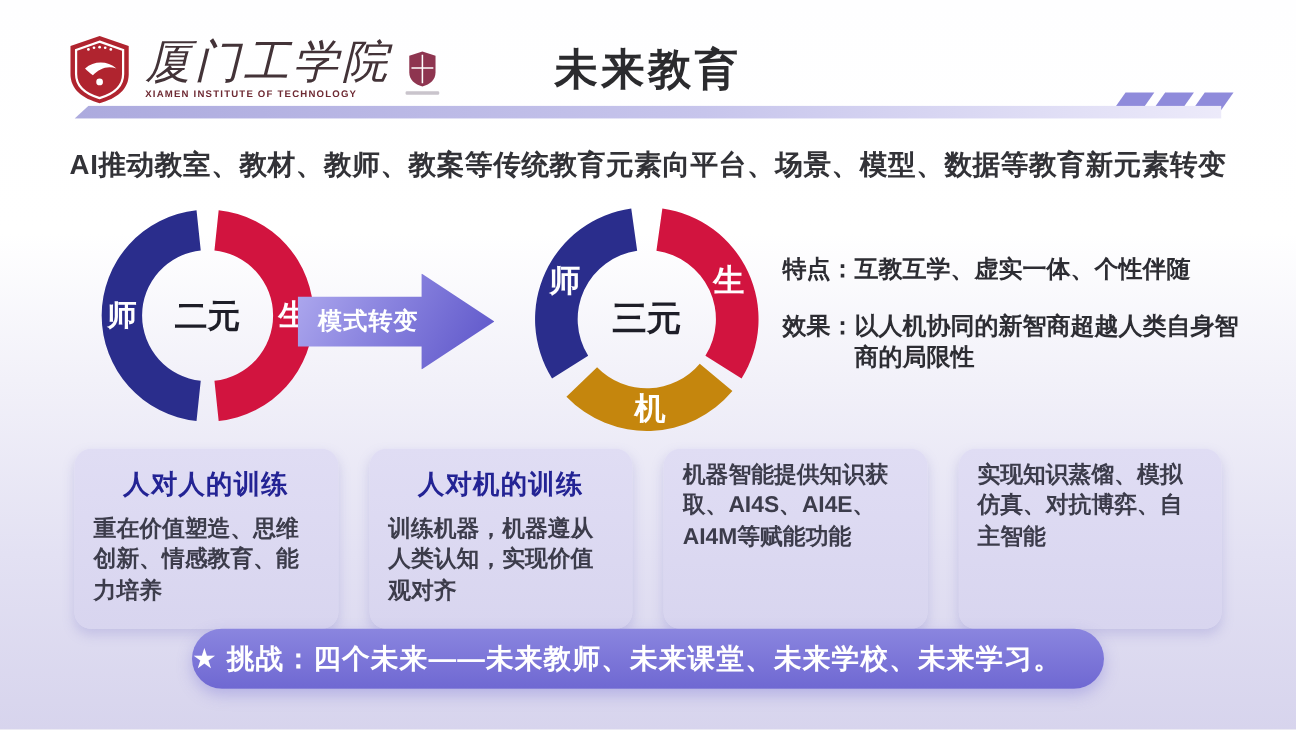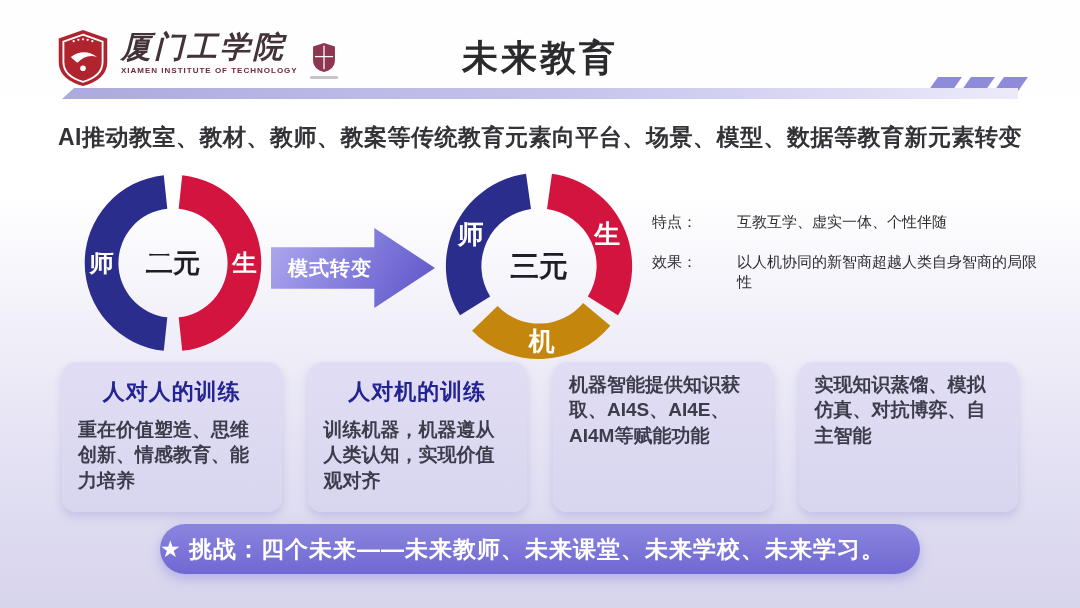--- a/index.html
+++ b/index.html
@@ -4,22 +4,22 @@
 <style>
   html,body{margin:0;padding:0;background:#f4f4f6;}
   .slide{
     position:relative;width:1080px;height:608px;overflow:hidden;
     font-family:"Liberation Sans","DejaVu Sans",sans-serif;
     background:linear-gradient(180deg,#fefeff 0%,#ffffff 32%,#f2f1f9 52%,#e3e1f3 76%,#d7d4ed 100%);
   }
   
   .logo{position:absolute;left:55px;top:28px;display:flex;align-items:flex-start;}
   .logo .names{margin-left:10px;margin-top:4px;}
-  .cn-name{font-family:"DejaVu Serif","Liberation Serif",serif;font-style:italic;font-weight:700;
-    font-size:30px;color:#433338;letter-spacing:3px;line-height:1;}
+  .cn-name{font-family:"DejaVu Serif","Liberation Serif",serif;font-style:italic;font-weight:400;
+    font-size:38px;color:#433338;letter-spacing:3px;line-height:1;}
   .en-name{font-size:8px;font-weight:700;color:#6e2a33;letter-spacing:1px;margin-top:4px;}
   .seal{margin-left:12px;margin-top:14px;display:flex;flex-direction:column;align-items:center;}
   .seal-caption{width:28px;height:3px;background:#c9c4cc;margin-top:3px;border-radius:1px;}
   .page-title{position:absolute;left:0;top:34px;width:100%;text-align:center;
     font-size:36px;font-weight:900;color:#2b2b2e;letter-spacing:3px;}
   .slashes{position:absolute;top:77px;right:58px;display:flex;gap:9px;}
   .slash{width:24px;height:17px;background:#8f8bdb;transform:skewX(-35deg);}
   .header-bar{position:absolute;top:88px;left:62px;width:956px;height:11px;
     background:linear-gradient(90deg,#acaade 0%,#c7c5ec 55%,#eceafa 100%);
     clip-path:polygon(12px 0,100% 0,100% 100%,0 100%);}
@@ -28,32 +28,32 @@
     font-size:23px;font-weight:700;color:#323237;letter-spacing:.5px;}
   
   .donut{position:absolute;}
   .donut svg{width:100%;height:100%;display:block;}
   .donut-left{left:82px;top:172px;width:182px;height:182px;}
   .donut-right{left:443px;top:170px;width:192px;height:192px;}
   .donut-seg-label{fill:#ffffff;font-size:27px;font-weight:bold;text-anchor:middle;
     dominant-baseline:central;font-family:"Liberation Sans",sans-serif;}
   .donut-center-label{fill:#1e1e28;font-size:30px;font-weight:bold;text-anchor:middle;
     dominant-baseline:central;font-family:"Liberation Sans",sans-serif;}
-  .arrow{position:absolute;left:271px;top:228px;width:164px;height:80px;
+  .arrow{position:absolute;left:248px;top:228px;width:164px;height:80px;
     background:linear-gradient(120deg,#b0abef 0%,#8c86e0 40%,#5b53c8 100%);
     clip-path:polygon(0% 24%,63% 24%,63% 0%,100% 50%,63% 100%,63% 76%,0% 76%);}
   .arrow-label{position:absolute;left:17px;top:50%;transform:translateY(-50%);
     font-size:20px;font-weight:800;color:#ffffff;letter-spacing:1px;white-space:nowrap;}
   .notes{position:absolute;left:652px;top:212px;width:395px;}
-  .note{display:flex;font-size:15px;font-weight:400;color:#2d2d33;line-height:1.33;gap:40px;}
+  .note{display:flex;font-size:20px;font-weight:700;color:#2d2d33;line-height:1.33;}
   .note + .note{margin-top:20px;}
   .note-label{white-space:nowrap;}
   .note-text{max-width:335px;}
   
-  .cards{position:absolute;left:62px;top:362px;width:956px;display:flex;gap:26px;}
+  .cards{position:absolute;left:62px;top:374px;width:956px;display:flex;gap:26px;}
   .card{flex:1;height:150px;background:linear-gradient(180deg,#e0ddf4 0%,#d8d5ef 100%);
     border-radius:14px;box-shadow:0 5px 10px rgba(130,125,200,.28);}
   .card-title{text-align:center;margin-top:15px;font-size:22px;font-weight:800;color:#232394;letter-spacing:1px;}
   .card-body{margin:10px 14px 0 16px;font-size:19px;font-weight:700;color:#3c3c4b;line-height:1.33;}
   
   .banner{position:absolute;left:160px;top:524px;width:760px;height:50px;border-radius:26px;
     background:linear-gradient(180deg,#8a85df 0%,#6f68d2 100%);
     box-shadow:0 5px 12px rgba(110,104,210,.35);}
   .banner-text{width:100%;text-align:left;line-height:50px;font-size:23px;font-weight:800;
     color:#ffffff;letter-spacing:1px;white-space:nowrap;}

